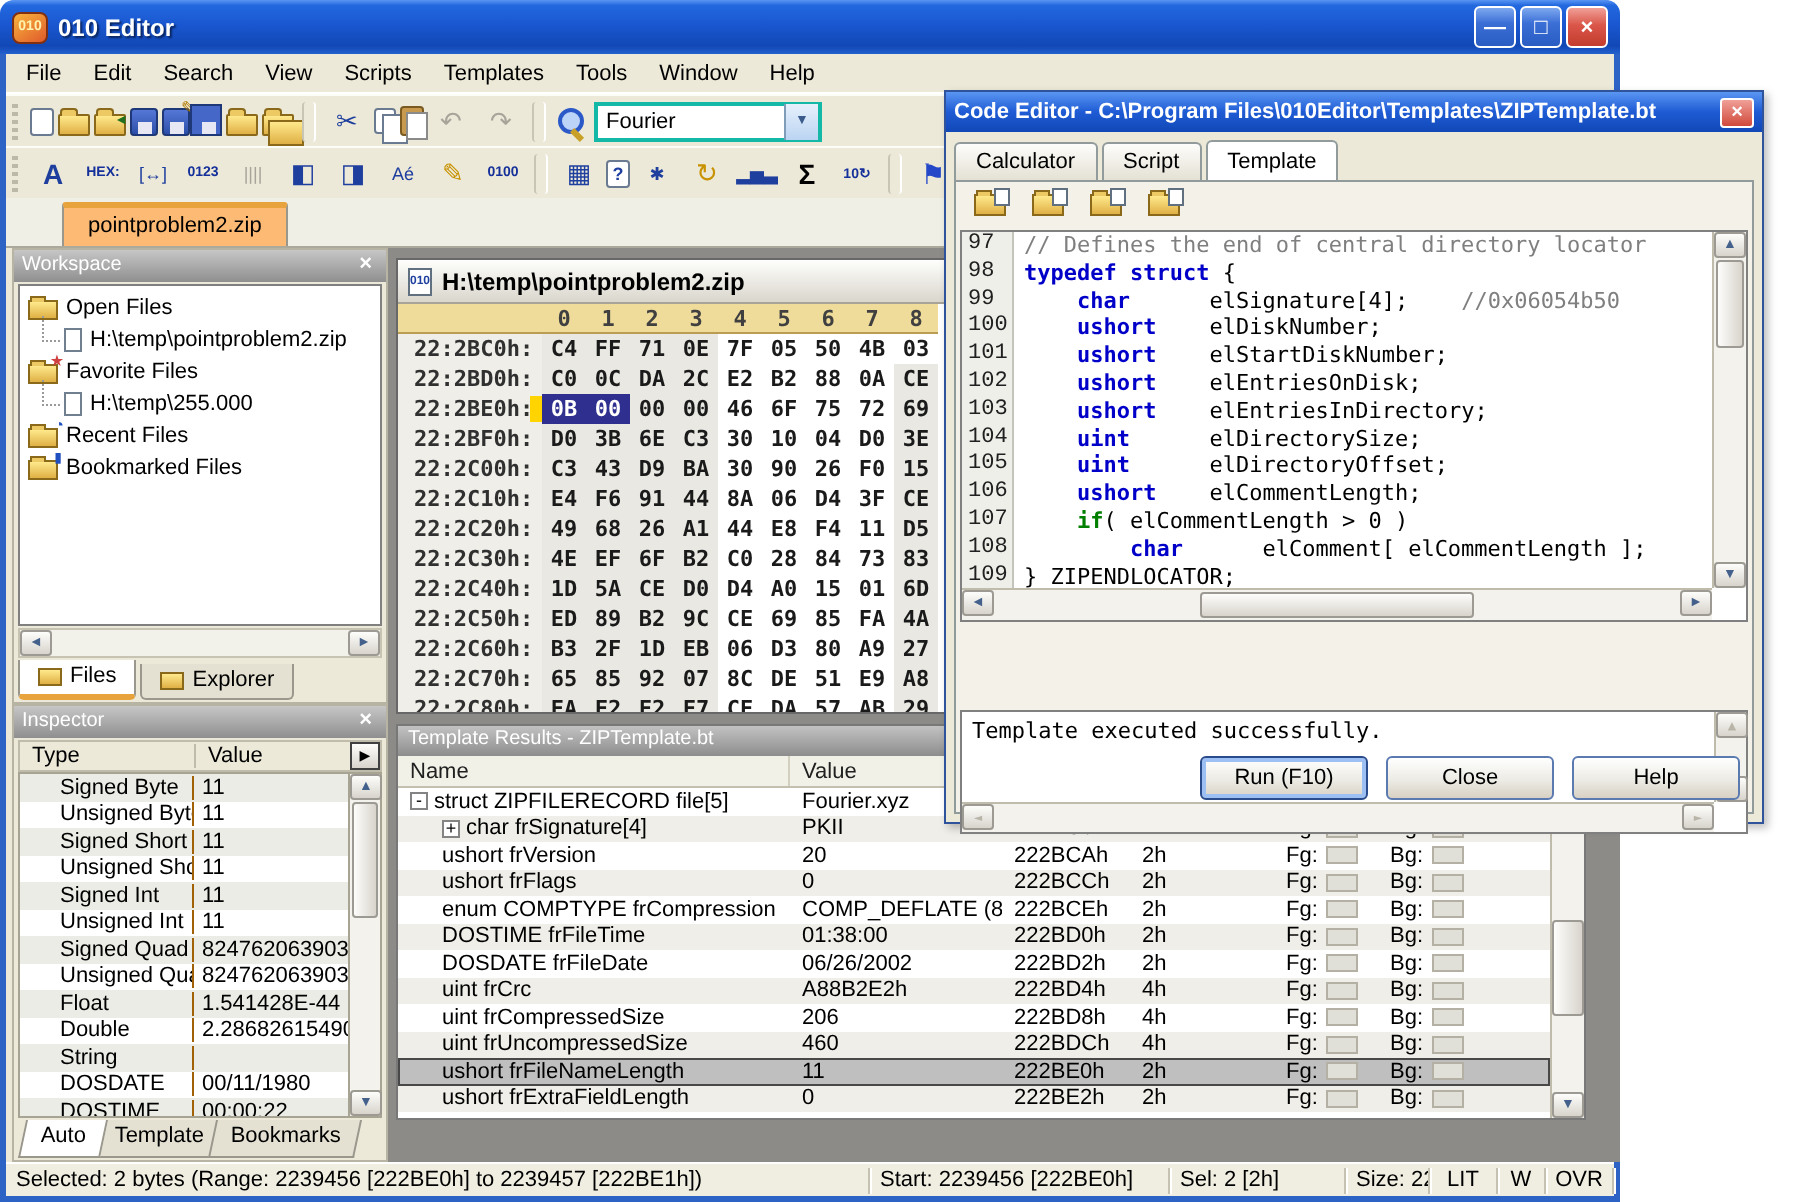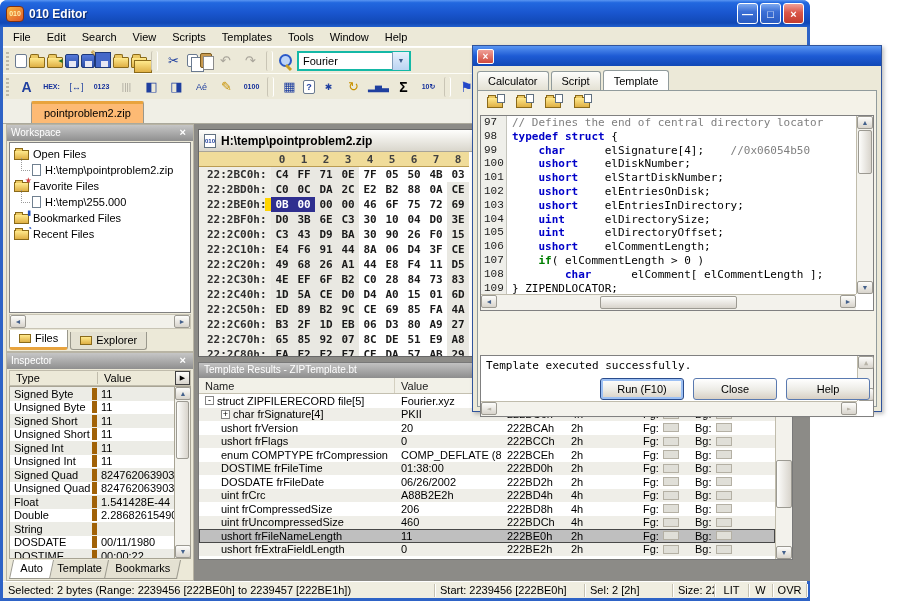--- a/index.html
+++ b/index.html
@@ -93,21 +93,21 @@
 
   
   #inspector { left:3px; top:352px; width:188px; height:229px; }
   .insphdr { position:absolute; left:2px; top:17px; right:2px; height:16px; background:#ECE9D8; border:1px solid #C0BCAC; display:flex; align-items:center; }
   .insphdr .c1 { width:88px; padding-left:6px; border-right:1px solid #C0BCAC; }
   .insphdr .c2 { flex:1; padding-left:6px; }
   .inspexp { width:15px; height:14px; background:linear-gradient(180deg,#FDFDFB,#D8D4CC); border:1px solid #404040; font-size:7px; display:flex; align-items:center; justify-content:center; }
   .inspbody { position:absolute; left:2px; top:33px; right:19px; bottom:21px; background:#fff; border:1px solid #A8A494; border-right:none; overflow:hidden; }
   .irow { display:flex; height:13.5px; align-items:center; }
   .irow:nth-child(odd) { background:#ECECE6; }
-  .irow .it { width:87px; padding-left:4px; border-right:5px solid #a16207; overflow:hidden; white-space:nowrap; }
+  .irow .it { width:87px; padding-left:20px; border-right:1px solid #a16207; overflow:hidden; white-space:nowrap; }
   .irow .iv { flex:1; padding-left:4px; overflow:hidden; white-space:nowrap; }
   .inspscroll { position:absolute; right:2px; top:33px; bottom:21px; width:17px; background:#F3F2EC; border:1px solid #A8A494; display:flex; flex-direction:column; }
   .inspscroll .thumb { height:58px; margin:1px; background:linear-gradient(90deg,#FDFDFB,#D8D4CC); border:1px solid #9C9A92; border-radius:2px; }
   .itabs { position:absolute; left:4px; bottom:1px; height:19px; display:flex; }
   .itab { padding:2px 8px 3px; border:1px solid #9A988C; border-top:none; background:#E4E1D2; transform:skewX(-12deg); margin-right:-4px; font-size:11px; }
   .itab.active { background:#fff; z-index:2; }
   .itab span { display:inline-block; transform:skewX(12deg); }
 
   
   #mdi { position:absolute; left:191px; top:124px; width:616px; height:457px; background:#8C8B87; }
@@ -413,27 +413,27 @@
     <span class="wico wic-folder-star"></span>
     <span class="wlabel">Favorite Files</span>
   </div>
 
   <div class="wsi lvl1">
     <span class="wico wic-doc"></span>
     <span class="wlabel">H:\temp\255.000</span>
   </div>
 
   <div class="wsi lvl0">
+    <span class="wico wic-folder-clock"></span>
+    <span class="wlabel">Recent Files</span>
+  </div>
+
+  <div class="wsi lvl0">
     <span class="wico wic-folder-bm"></span>
     <span class="wlabel">Bookmarked Files</span>
-  </div>
-
-  <div class="wsi lvl0">
-    <span class="wico wic-folder-clock"></span>
-    <span class="wlabel">Recent Files</span>
   </div>
 </div>
     <div class="wshscroll">
       <span class="sbtn">◄</span>
       <span class="sbtn">►</span>
     </div>
     <div class="wstabs">
   <span class="wstab active">
           <span class="ticon"></span>
           <span>Files</span>
@@ -1072,20 +1072,21 @@
   <span class="ssec s-flag">LIT</span>
 
   <span class="ssec s-flag s-w">W</span>
 
   <span class="ssec s-flag">OVR</span>
 </div>
 </div>
 
 <div id="codewin">
   <div class="ctitle">
+    <span class="tt">Code Editor - C:\Program Files\010Editor\Templates\ZIPTemplate.bt</span>
     <span class="cclose">×</span>
   </div>
   <div class="ctabs">
   <span class="ctab">Calculator</span>
 
   <span class="ctab">Script</span>
 
   <span class="ctab active">Template</span>
 </div>
   <div class="cbody">

